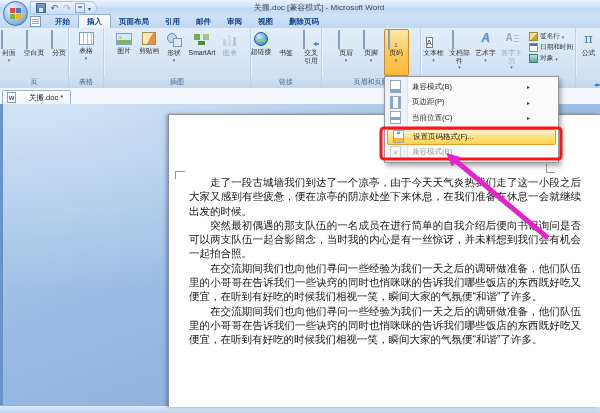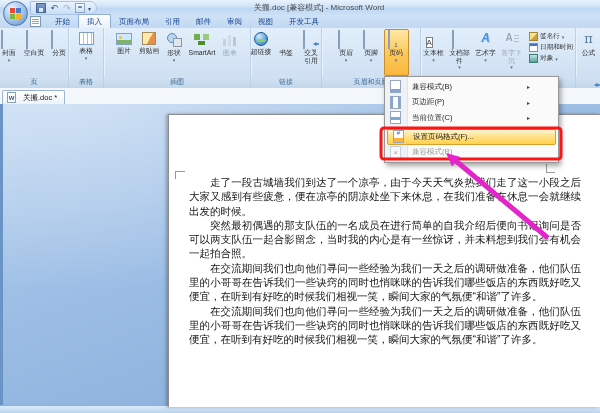--- a/index.html
+++ b/index.html
@@ -28,21 +28,21 @@
   .glyph{font-size:9px;line-height:10px;text-align:center;}
   .icon-undo{color:#2f62a8;}
   .icon-redo{color:#9fb4cd;}
   .icon-print{background:linear-gradient(#fdfeff,#cfdeef);border:1px solid #8aa6c8;box-sizing:border-box;}
   .icon-print::after{content:"";position:absolute;left:2px;top:2px;right:2px;height:2px;background:#6c8cb6;}
   .qat-caret{font-size:6px;color:#39567e;}
   .wintitle{position:absolute;left:0;right:0;top:2px;text-align:center;font-size:8px;color:#4a4a4a;margin-left:38px;}
 
   
   .tabrow{position:absolute;left:0;top:15px;width:600px;height:13px;
-    background:linear-gradient(#cfe2f7,#c2d8f1);display:flex;align-items:flex-end;}
+    background:linear-gradient(#cfe2f7,#c2d8f1);display:flex;align-items:flex-end;font-weight:bold;}
   .tabrow .pre-icon{width:9px;height:9px;margin:0 6px 1px 30px;background:#fdfdfd;
     border:1px solid #7e99b8;position:relative;}
   .tabrow .pre-icon::after{content:"";position:absolute;left:1px;top:2px;right:1px;height:1px;
     background:#8fa7c2;box-shadow:0 2px 0 #8fa7c2,0 4px 0 #8fa7c2;}
   .tab{font-size:7.5px;color:#15428b;padding:2px 8px 1px;white-space:nowrap;}
   .tab.active{background:linear-gradient(#fdfeff,#e9f1fa);border:1px solid #8eaed2;border-bottom:none;
     border-radius:2px 2px 0 0;color:#15428b;}
 
   
   .ribbon{position:absolute;left:0;top:28px;width:600px;height:60px;
@@ -116,21 +116,21 @@
   .sico{width:9px;height:9px;flex:0 0 auto;position:relative;}
   .icon-sign{background:linear-gradient(135deg,#f7e28b 0 55%,#caa23c 55%);border:1px solid #a3873a;box-sizing:border-box;}
   .icon-datetime{background:#fff;border:1px solid #7591b3;box-sizing:border-box;}
   .icon-datetime::after{content:"";position:absolute;left:0;top:0;right:0;height:2px;background:#4472c4;}
   .icon-object{background:linear-gradient(#bfe6e0,#58a39a);border:1px solid #3e7c74;box-sizing:border-box;}
   .icon-pi{font-size:13px;color:#5b7da0;text-align:center;line-height:16px;font-family:"DejaVu Serif",serif;}
 
   
   .doctabbar{position:absolute;left:0;top:88px;width:600px;height:16px;background:#f3f7fc;
     border-bottom:1px solid #c0d2e8;display:flex;align-items:flex-end;}
-  .doctab{display:inline-flex;align-items:center;gap:7px;margin-left:2px;height:13px;padding:0 7px 0 4px;
+  .doctab{display:inline-flex;align-items:center;gap:13px;margin-left:2px;height:13px;padding:0 7px 0 4px;
     background:linear-gradient(#ffffff,#eef4fb);border:1px solid #9ab4d4;border-bottom:none;
     border-radius:2px 2px 0 0;font-size:7.5px;color:#222;}
   .wordico{width:9px;height:11px;background:#fff;border:1px solid #8aa0b8;box-sizing:border-box;
     font-size:6px;font-weight:bold;color:#2b579a;text-align:center;line-height:10px;}
 
   
   .workspace{position:absolute;left:0;top:104px;width:600px;height:303px;
     border-left:3px solid #6a93c6;box-sizing:border-box;
     background:
       radial-gradient(ellipse 700px 330px at 8% -5%,rgba(255,255,255,.45),rgba(255,255,255,0) 62%),
@@ -197,21 +197,21 @@
 
   <div class="tabrow">
     <span class="pre-icon"></span>
     <span class="tab">开始</span>
     <span class="tab active">插入</span>
     <span class="tab">页面布局</span>
     <span class="tab">引用</span>
     <span class="tab">邮件</span>
     <span class="tab">审阅</span>
     <span class="tab">视图</span>
-    <span class="tab">开发工具</span>
+    <span class="tab">删除页码</span>
   </div>
 
   <div class="ribbon">
 
     <div class="rgroup" style="width:68px">
       <div class="rbody">
         <div class="rbtn">
           <span class="icon icon-cover"><span class="pgico"></span></span>
           <span class="rtext">封面</span>
           <span class="rcaret">▾</span>

